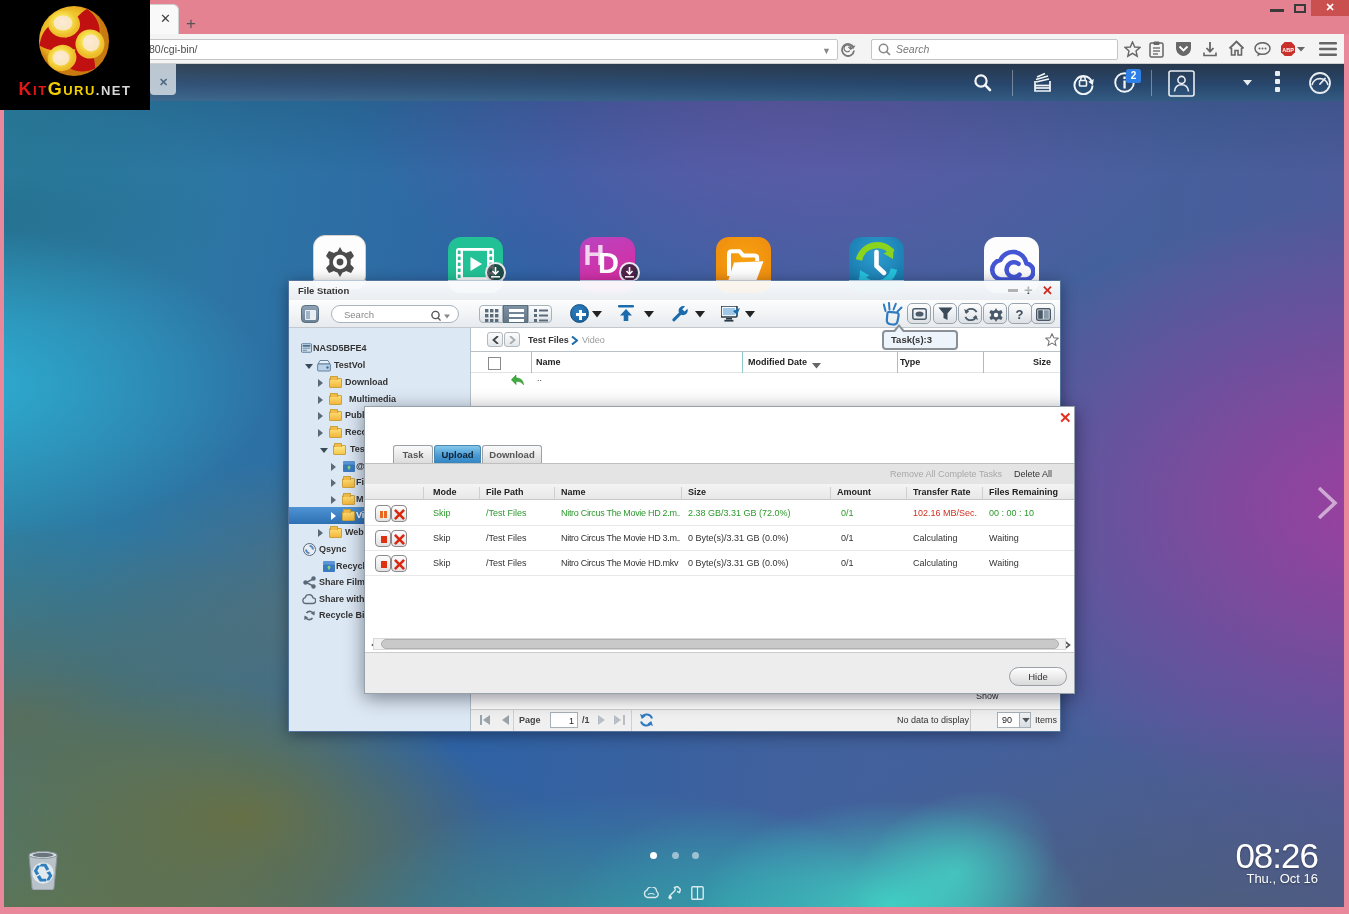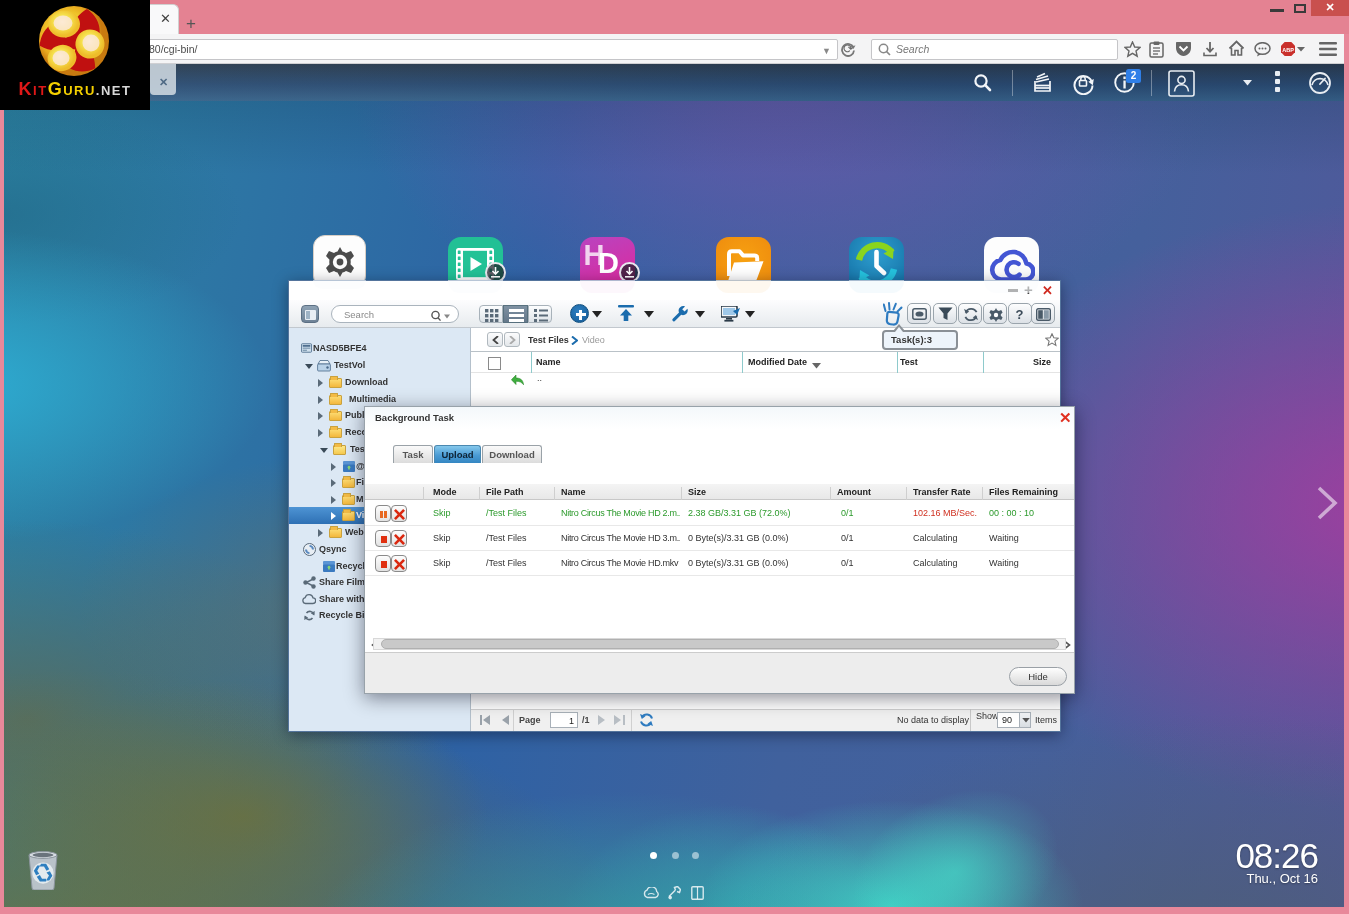--- a/index.html
+++ b/index.html
@@ -350,20 +350,21 @@
     <circle cx="2.2" cy="11.6" r="1.8" fill="rgba(255,255,255,0.8)"></circle>
   </svg>
 <svg class="abs" style="left:691px; top:886px;" width="13" height="14" viewBox="0 0 13 14">
     <rect x="0.8" y="0.8" width="11.4" height="12.4" rx="1" fill="none" stroke="rgba(255,255,255,0.8)" stroke-width="1.4"></rect>
     <line x1="6.5" y1="1" x2="6.5" y2="13" stroke="rgba(255,255,255,0.8)" stroke-width="1.2"></line>
   </svg>
 <div class="abs" id="clock">08:26</div>
 <div class="abs" id="date">Thu., Oct 16</div>
 
 <div class="abs" id="fs">
+  <div class="abs" id="fs-title">File Station</div>
   <div class="abs" id="fs-min"></div>
   <div class="abs" id="fs-max">+</div>
   <div class="abs" id="fs-close">✕</div>
   <div class="abs" id="fs-toolbar"></div>
   <div class="abs" id="fs-side"></div>
   <div class="abs" id="fs-bread"></div>
   <div class="abs" id="fs-headrow"></div>
   <div class="abs" id="fs-foot"></div>
 
   <div class="abs" style="left:12px; top:24px; width:18px; height:18px; background:linear-gradient(180deg,#8ea2b4,#6e8296); border:1px solid #5c7084; border-radius:4px;">
@@ -507,21 +508,21 @@
   <svg class="abs" style="left:756px; top:52px;" width="14" height="14" viewBox="0 0 14 14">
       <path d="M7 0.8 L8.8 4.8 L13.2 5.2 L9.9 8.1 L10.9 12.4 L7 10.1 L3.1 12.4 L4.1 8.1 L0.8 5.2 L5.2 4.8 Z" fill="none" stroke="#777" stroke-width="1.1"></path>
     </svg>
 
   <div class="abs" style="left:199px; top:76px; width:13px; height:13px; border:1px solid #8a8a8a; background:#fff;"></div>
   <div class="abs hd" style="left:247px;">Name</div>
   <div class="abs hd" style="left:459px;">Modified Date</div>
   <svg class="abs" style="left:523px; top:82px;" width="9" height="6" viewBox="0 0 9 6">
       <path d="M0 0 L9 0 L4.5 5.5 Z" fill="#666"></path>
     </svg>
-  <div class="abs hd" style="left:611px;">Test</div>
+  <div class="abs hd" style="left:611px;">Type</div>
   <div class="abs hd" style="left:712px; width:50px; text-align:right;">Size</div>
   <div class="abs tealline" style="left:242px;"></div>
   <div class="abs tealline" style="left:453px;"></div>
   <div class="abs tealline" style="left:608px;"></div>
   <div class="abs tealline" style="left:694px;"></div>
 
   <svg class="abs" style="left:222px; top:94px;" width="13" height="11" viewBox="0 0 13 11">
       <path d="M5 0 L5 3 C9.5 3 12 5 12.6 9.8 C10.8 7.2 8.5 6.2 5 6.3 L5 9.5 L0.4 4.7 Z" fill="#3fae3f" stroke="#2c8a2c" stroke-width="0.6"></path>
     </svg>
   <div class="abs" style="left:248px; top:92px; font-size:9px; color:#333;">..</div>
@@ -552,21 +553,21 @@
   <svg class="abs" style="left:350px; top:432px;" width="15" height="14" viewBox="0 0 15 14">
       <g fill="none" stroke="#2e7bc0" stroke-width="2">
         <path d="M13 5.5 A5.5 5.5 0 0 0 3 4.2"></path>
         <path d="M2 8.5 A5.5 5.5 0 0 0 12 9.8"></path>
       </g>
       <path d="M1 1 L2.8 6 L6.5 3.2 Z" fill="#2e7bc0"></path>
       <path d="M14 13 L12.2 8 L8.5 10.8 Z" fill="#2e7bc0"></path>
     </svg>
   <div class="abs" style="left:608px; top:434px; font-size:9px; color:#333;">No data to display</div>
   <div class="abs" style="left:681px; top:428px; width:1px; height:22px; background:#c8c8c8;"></div>
-  <div class="abs" style="left:687px; top:430px; font-size:9px; color:#333;">Show</div>
+  <div class="abs" style="left:687px; top:410px; font-size:9px; color:#333;">Show</div>
   <div class="abs" style="left:708px; top:431px; width:34px; height:16px; background:#fff; border:1px solid #a8b0b8; font-size:9px; line-height:15px; padding-left:4px; color:#222;">90</div>
   <div class="abs" style="left:730px; top:432px; width:11px; height:14px; background:linear-gradient(180deg,#f2f4f6,#d8dde2); border-left:1px solid #a8b0b8;">
       <svg width="8" height="5" style="position:absolute;left:1.5px;top:5px;" viewBox="0 0 9 6">
         <path d="M0 0 L9 0 L4.5 5.5 Z" fill="#555"></path>
       </svg>
     </div>
   <div class="abs" style="left:746px; top:434px; font-size:9px; color:#333;">Items</div>
 
   <div class="abs" id="vsel"></div>
   <div class="trow" style="top:59px;">
@@ -689,25 +690,28 @@
 </div>
 
 <div class="abs ghost" style="left:313px; width:53px; height:9px;"></div>
 <div class="abs ghost" style="left:448px; width:55px; height:13px;"></div>
 <div class="abs ghost" style="left:580px; width:55px; height:13px; background:rgba(252,240,250,0.55);"></div>
 <div class="abs ghost" style="left:716px; width:55px; height:13px; background:rgba(253,244,228,0.6);"></div>
 <div class="abs ghost" style="left:849px; width:55px; height:13px; background:rgba(235,245,252,0.55);"></div>
 <div class="abs ghost" style="left:984px; width:55px; height:13px;"></div>
 
 <div class="abs" id="bt">
-  <div class="abs" id="bt-title">Background Task</div>
   <div class="abs" id="bt-x">✕</div>
   <div class="abs bt-tab" id="bt-tab-task" style="left:28px; width:40px;">Task</div>
   <div class="abs bt-tab" id="bt-tab-up" style="left:69px; width:47px;">Upload</div>
   <div class="abs bt-tab" id="bt-tab-dl" style="left:117px; width:60px;">Download</div>
+  <div class="abs" id="bt-gray">
+    <span class="abs" style="left:525px; color:#a8a8a8;">Remove All Complete Tasks</span>
+    <span class="abs" style="left:649px; color:#333;">Delete All</span>
+  </div>
   <div class="abs" id="bt-head">
     <span class="abs" style="left:68px;">Mode</span>
       <span class="abs" style="left:121px;">File Path</span>
       <span class="abs" style="left:196px;">Name</span>
       <span class="abs" style="left:323px;">Size</span>
       <span class="abs" style="left:472px;">Amount</span>
       <span class="abs" style="left:548px;">Transfer Rate</span>
       <span class="abs" style="left:624px;">Files Remaining</span>
     <span class="abs vline" style="left:58px;"></span>
       <span class="abs vline" style="left:114px;"></span>

